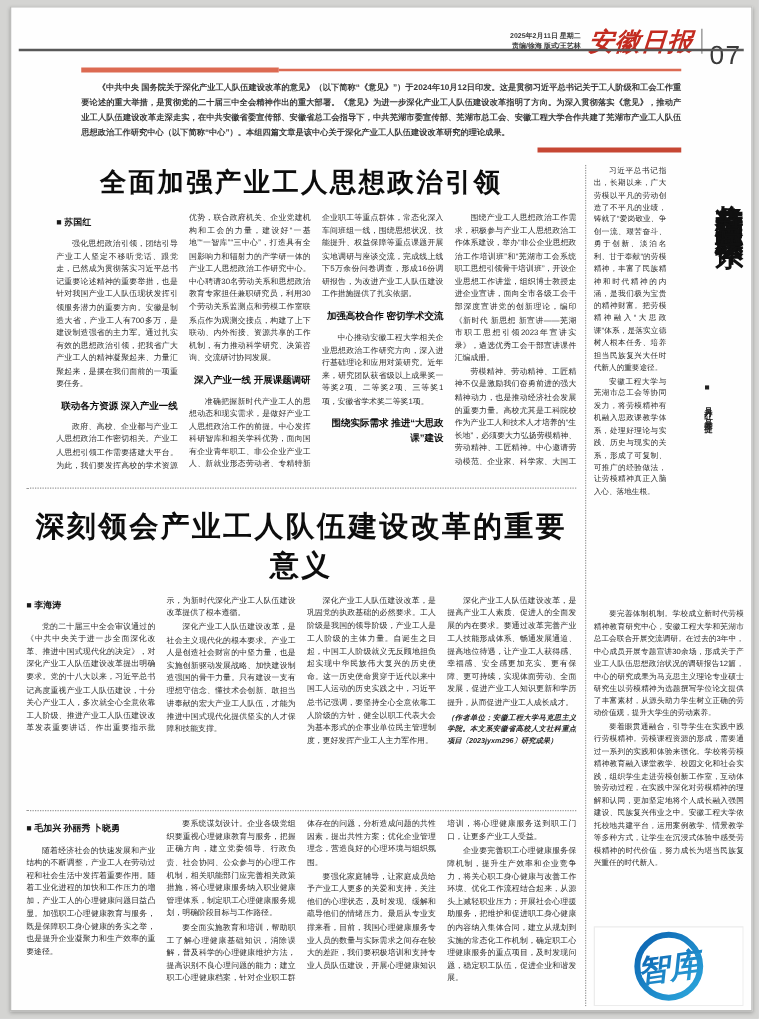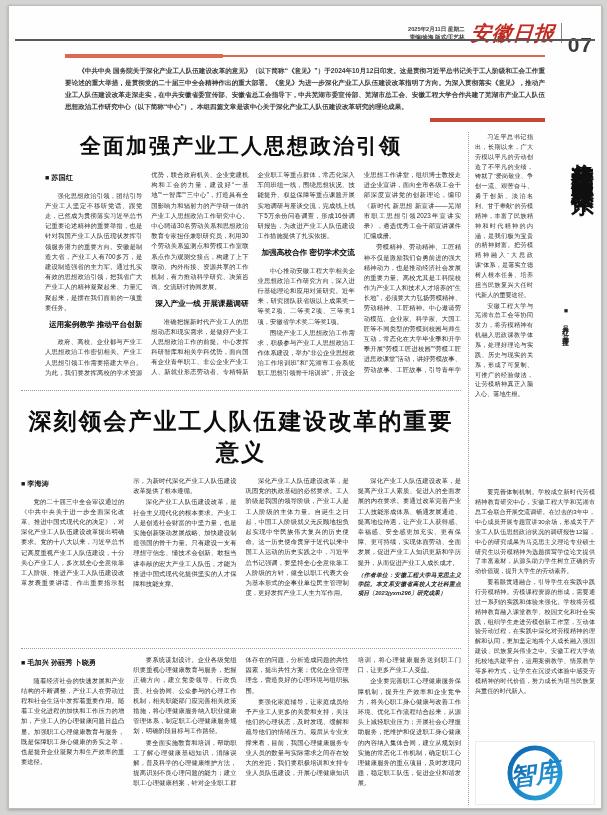--- a/index.html
+++ b/index.html
@@ -6,21 +6,21 @@
     background:#d4d4d2;font-family:"Liberation Sans","DejaVu Sans",sans-serif;}
   .page{position:absolute;left:8px;top:5px;width:594px;height:804px;background:#fefefe;
     border:1px solid #bdbdbb;box-sizing:border-box;box-shadow:0 1px 3px rgba(0,0,0,.25);}
 
   
   .masthead{position:absolute;top:3px;right:8px;display:flex;align-items:center;gap:6px;}
   .mast-dates{text-align:right;font-size:5.6px;line-height:1.5;color:#3c3c3c;font-weight:bold;white-space:nowrap;}
   .paper-name{color:#c32b20;font-size:20px;font-weight:bold;font-style:italic;
     font-family:"DejaVu Serif","Liberation Serif",serif;letter-spacing:1px;transform:skewX(-4deg);}
   .mast-sep{width:1px;height:20px;background:#888;}
-  .page-no{font-size:21px;font-weight:bold;color:#3a3a3a;letter-spacing:1px;margin-top:24px;}
+  .page-no{font-size:21px;font-weight:normal;color:#3a3a3a;letter-spacing:1px;margin-top:24px;}
   .head-rule{position:absolute;top:33px;left:6px;right:6px;height:2px;background:#585858;}
 
   
   .intro{position:absolute;top:48px;left:56px;right:56px;}
   .intro-rule{position:relative;height:4px;}
   .intro-rule .bar{position:absolute;left:0;top:0;width:33%;height:4px;background:#dc6a52;}
   .intro-rule .line{position:absolute;left:33%;right:0;top:1px;height:1.5px;background:#dc6a52;}
   .intro-text{margin-top:7px;font-size:6.6px;line-height:1.8;text-align:justify;color:#3b3b3b;
     text-indent:2em;font-weight:bold;}
   .intro-botbar{height:4px;width:24%;background:#c64734;margin-left:auto;margin-top:6px;}
@@ -89,26 +89,27 @@
   </div>
 
   <div class="main-row">
     <div class="left-col">
 
       <div>
         <div class="art-title t1">全面加强产业工人思想政治引领</div>
         <div class="cols c4 h1cols">
             <div class="art-author">■ 苏国红</div>
             <div class="para">强化思想政治引领，团结引导产业工人坚定不移听党话、跟党走，已然成为贯彻落实习近平总书记重要论述精神的重要举措，也是针对我国产业工人队伍现状发挥引领服务潜力的重要方向。安徽是制造大省，产业工人有700多万，是建设制造强省的主力军。通过扎实有效的思想政治引领，把我省广大产业工人的精神凝聚起来、力量汇聚起来，是摆在我们面前的一项重要任务。</div>
-            <div class="subhead">运用案例教学 推动平台创新</div>
+            <div class="subhead">联动各方资源 深入产业一线</div>
             <div class="para">政府、高校、企业都与产业工人思想政治工作密切相关。产业工人思想引领工作需要搭建大平台。为此，我们要发挥高校的学术资源优势，联合政府机关、企业党建机构和工会的力量，建设好“一基地”“一智库”“三中心”，打造具有全国影响力和辐射力的产学研一体的产业工人思想政治工作研究中心。中心聘请30名劳动关系和思想政治教育专家担任兼职研究员，利用30个劳动关系监测点和劳模工作室联系点作为观测交接点，构建了上下联动、内外衔接、资源共享的工作机制，有力推动科学研究、决策咨询、交流研讨协同发展。</div>
             <div class="subhead">深入产业一线 开展课题调研</div>
             <div class="para">准确把握新时代产业工人的思想动态和现实需求，是做好产业工人思想政治工作的前提。中心发挥科研智库和相关学科优势，面向国有企业青年职工、非公企业产业工人、新就业形态劳动者、专精特新企业职工等重点群体，常态化深入车间班组一线，围绕思想状况、技能提升、权益保障等重点课题开展实地调研与座谈交流，完成线上线下5万余份问卷调查，形成16份调研报告，为改进产业工人队伍建设工作措施提供了扎实依据。</div>
             <div class="subhead">加强高校合作 密切学术交流</div>
             <div class="para">中心推动安徽工程大学相关企业思想政治工作研究方向，深入进行基础理论和应用对策研究。近年来，研究团队获省级以上成果奖一等奖2项、二等奖2项、三等奖1项，安徽省学术奖二等奖1项。</div>
+            <div class="subhead">围绕实际需求 推进“大思政课”建设</div>
             <div class="para">围绕产业工人思想政治工作需求，积极参与产业工人思想政治工作体系建设，举办“非公企业思想政治工作培训班”和“芜湖市工会系统职工思想引领骨干培训班”，开设企业思想工作讲堂，组织博士教授走进企业宣讲，面向全市各级工会干部深度宣讲党的创新理论，编印《新时代 新思想 新宣讲——芜湖市职工思想引领2023年宣讲实录》，遴选优秀工会干部宣讲课件汇编成册。</div>
             <div class="para">劳模精神、劳动精神、工匠精神不仅是激励我们奋勇前进的强大精神动力，也是推动经济社会发展的重要力量。高校尤其是工科院校作为产业工人和技术人才培养的“生长地”，必须要大力弘扬劳模精神、劳动精神、工匠精神。中心邀请劳动模范、企业家、科学家、大国工匠等不同类型的劳模到校园与师生互动，常态化在大学毕业季和开学季开展“劳模工匠进校园”“劳模工匠进思政课堂”活动，讲好劳模故事、劳动故事、工匠故事，引导青年学生走技能成才、技能报国之路。据统计，自2023年中华全国总工会“劳模工匠进校园”行动实施以来，中心已组织活动四十余场，覆盖师生五万余人次。</div>
           </div>
       </div>
 
       <div class="art-divider"></div>
 
       <div>
         <div class="art-title t2">深刻领会产业工人队伍建设改革的重要意义</div>
         <div class="cols c4 h2cols">

